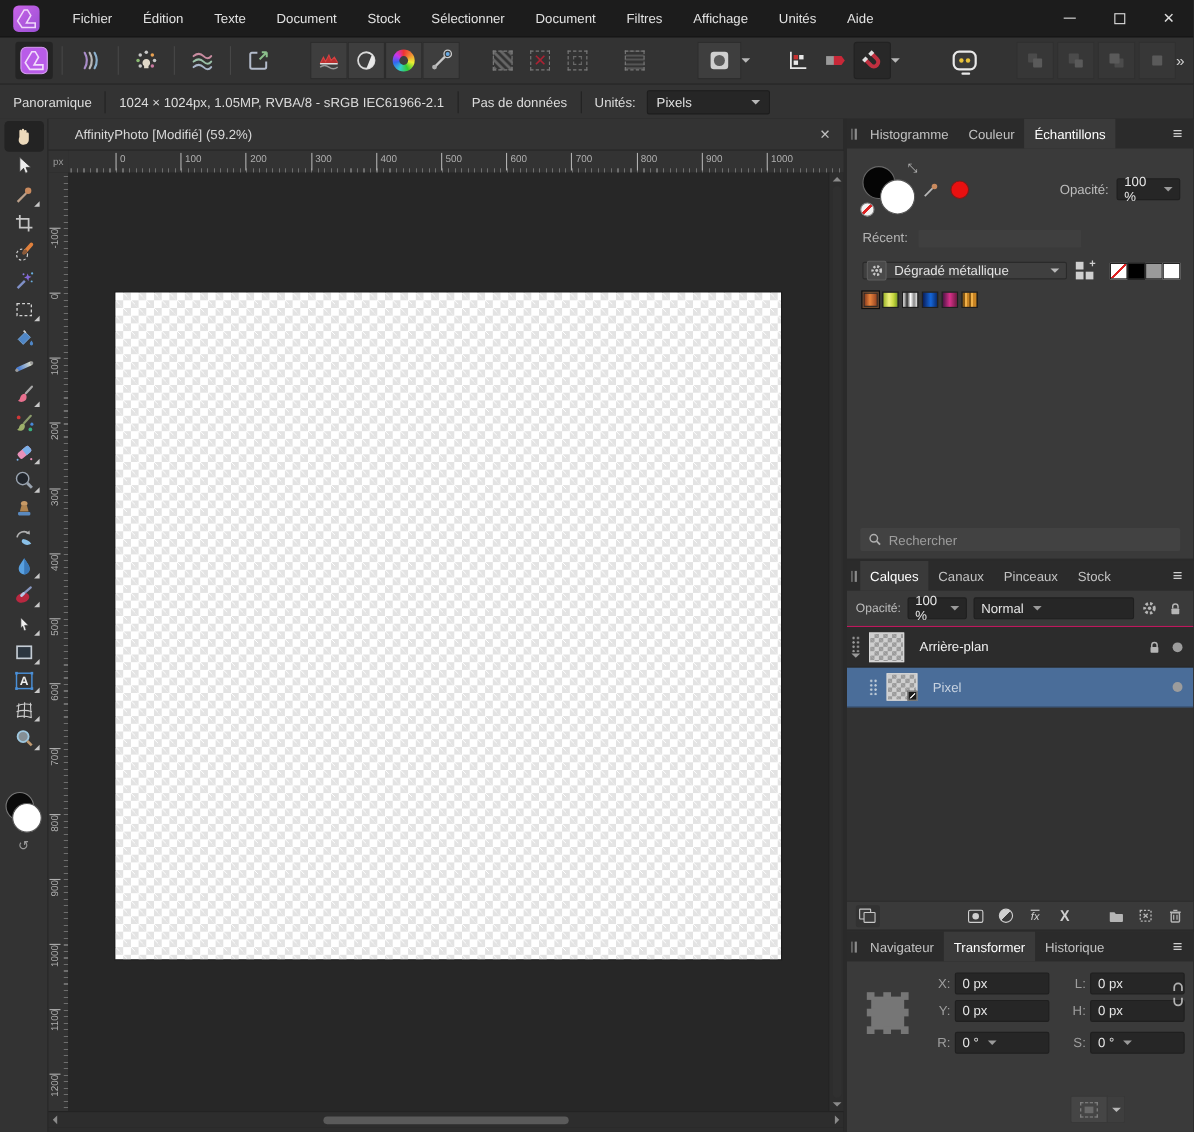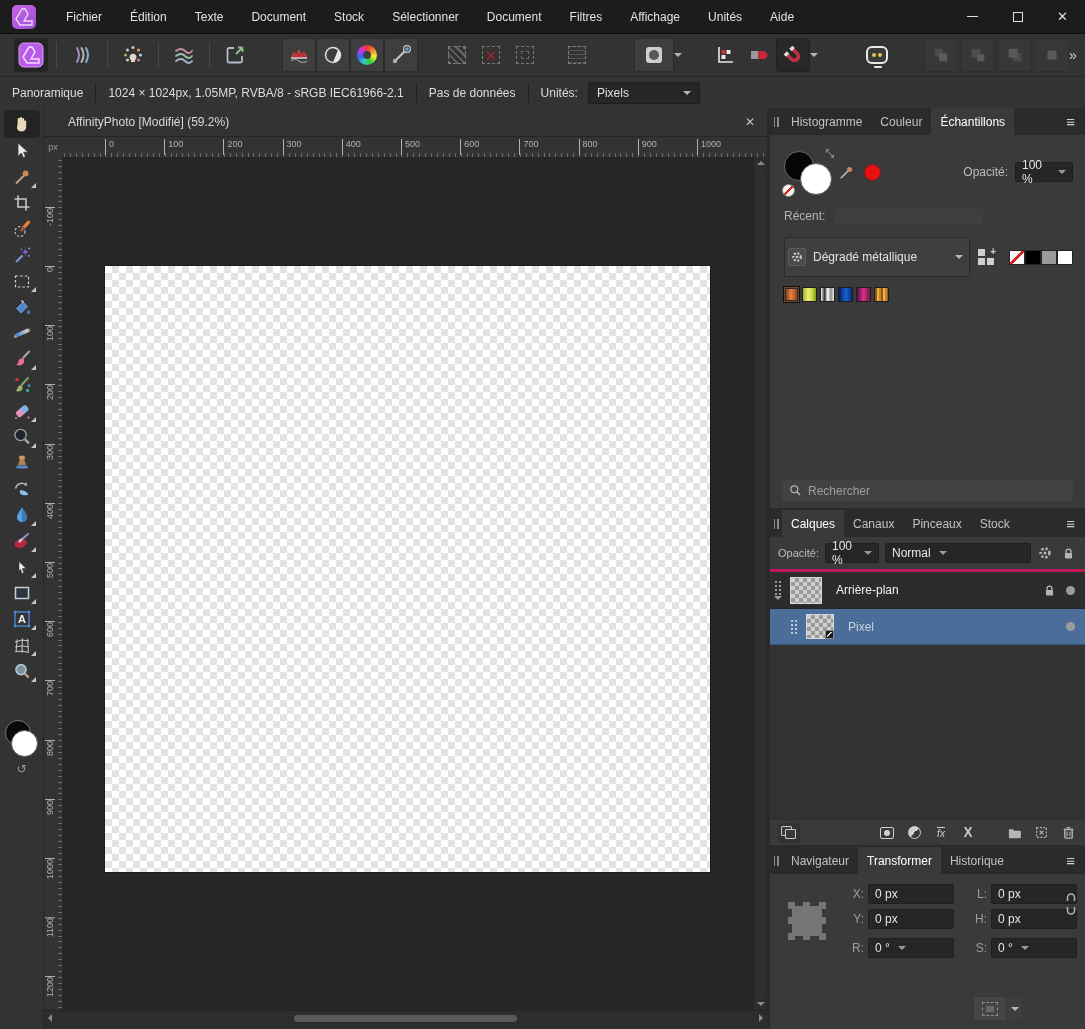--- a/index.html
+++ b/index.html
@@ -129,21 +129,21 @@
   .redchip { width:17px; height:17px; border-radius:50%; background:#e81010; border:1px solid #7a1a1a; margin-left:6px; }
   .opgroup { margin-left:auto; display:flex; align-items:center; gap:7px; }
   .oplabel { color:#bdbdbd; }
   .combo { display:flex; align-items:center; background:#262626; border:1px solid #1f1f1f; border-radius:2px;
            height:20px; padding:0 6px; color:#e6e6e6; }
   .combo .tri-d { margin-left:8px; border-top-color:#9a9a9a; }
   .sw-recent { display:flex; align-items:flex-start; padding:8px 12px 2px 14px; }
   .sw-recent label { color:#b5b5b5; }
   .recentstrip { margin-left:10px; width:148px; height:16px; background:#3f3f3f; border-radius:1px; }
   .sw-cat { display:flex; align-items:center; padding:10px 12px 2px 14px; }
-  .catcombo { width:186px; height:40px; background:#3f3f3f; border:1px solid #2a2a2a; border-radius:2px;
+  .catcombo { width:186px; height:16px; background:#3f3f3f; border:1px solid #2a2a2a; border-radius:2px;
               display:flex; align-items:center; padding:0 6px 0 3px; color:#e2e2e2; }
   .gearbox { width:18px; height:18px; background:#4a4a4a; border:1px solid #5e5e5e; border-radius:2px;
              display:flex; align-items:center; justify-content:center; margin-right:7px; color:#c8c8c8; }
   .catcombo .tri-d { margin-left:auto; }
   .addsw { margin-left:8px; position:relative; width:18px; height:18px; }
   .addsw i { position:absolute; width:7px; height:7px; background:#cfcfcf; }
   .addsw i:nth-child(1){left:0;top:1px;} .addsw i:nth-child(2){left:0;top:10px;} .addsw i:nth-child(3){left:9px;top:10px;}
   .addsw b { position:absolute; right:0; top:-2px; color:#cfcfcf; font-size:10px; font-weight:bold; }
   .quicksw { margin-left:auto; display:flex; }
   .qchip { width:16px; height:15px; border:1px solid #242424; }
@@ -153,21 +153,21 @@
   .gchip.sel { outline:1px solid #0e0e0e; border-color:#6a4a30; box-shadow:inset 0 0 0 1px #2a2a2a; }
   .sw-search { position:absolute; left:12px; right:12px; bottom:7px; height:21px; background:#424242; border-radius:2px;
                display:flex; align-items:center; padding:0 7px; color:#9e9e9e; }
   .sw-search .ph { margin-left:6px; }
 
   
   .lctrl { display:flex; align-items:center; padding:6px 8px 6px 8px; gap:6px; flex:none; }
   .lctrl .oplabel { font-size:11px; }
   .blendcombo { width:152px; }
   .iconbtn { color:#b5b5b5; display:flex; align-items:center; justify-content:center; width:18px; height:18px; }
-  .layerlist { flex:1; background:#323232; border-top:3px solid #be185d; overflow:hidden;text-align:right; }
+  .layerlist { flex:1; background:#323232; border-top:1px solid #be185d; overflow:hidden;text-align:right; }
   .lrow { height:37px; display:flex; align-items:center; background:#2c2c2c; border-bottom:1px solid #262626; position:relative; }
   .lrow.selected { background:#4a6d99; border-bottom-color:#3a5578; height:36px; }
   .lgrip { width:16px; height:100%; display:flex; flex-direction:column; align-items:center; justify-content:center; flex:none; }
   .dots8 { width:8px; height:15px; background-image:radial-gradient(#9a9a9a 1px,transparent 1.2px); background-size:4px 4px; }
   .lexp { margin-top:1px; }
   .lthumb { width:32px; height:27px; border:1px solid #d8d8d8; background-color:#cfcfcf; background-image:
       linear-gradient(45deg,#9a9a9a 25%,transparent 25%,transparent 75%,#9a9a9a 75%),
       linear-gradient(45deg,#9a9a9a 25%,transparent 25%,transparent 75%,#9a9a9a 75%);
     background-size:8px 8px; background-position:0 0,4px 4px; margin-left:4px; position:relative; flex:none; }
   .lrow.selected .lthumb { width:28px; height:25px; }

